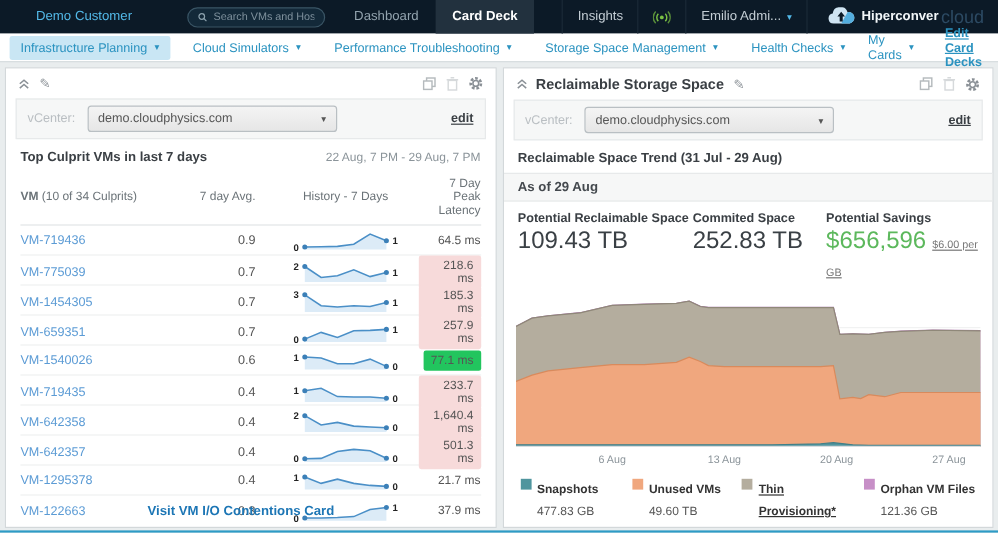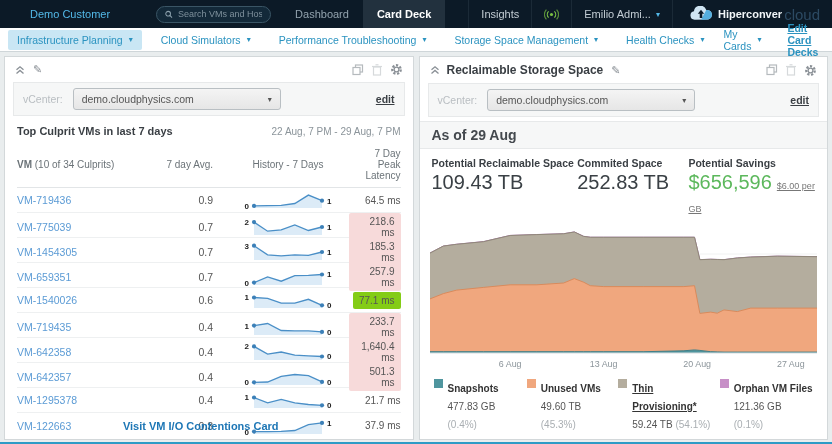--- a/index.html
+++ b/index.html
@@ -57,27 +57,27 @@
   .thead .c-lat, .trow .lat { text-align:right; }
   .trow { border-bottom:1px solid #eef0f1; height:25px; font-size:10.5px; }
   .trow:last-child { border-bottom:none; }
   .vm-link { color:#5b9bd5; text-decoration:none; cursor:pointer; }
   .trow .avg { color:#555; }
   .spark { display:flex; justify-content:center; }
   .spk-txt { font-size:8px; font-weight:bold; fill:#222; }
   .lat { color:#555; font-size:10px; }
   .badge { display:inline-block; padding:3px 6px; border-radius:2px; }
   .badge.pink { background:#f7dada; }
-  .badge.orange { background:#84cc16; }
+  .badge.orange { background:#22c55e; }
 
   .card-footer { position:absolute; bottom:7px; left:0; right:16px; text-align:center; font-size:11px; font-weight:bold; color:#1d76b5; }
   .card-footer span { cursor:pointer; }
 
   
-  .asof { background:#f6f7f7; border-top:1px solid #e7e9ea; border-bottom:1px solid #e7e9ea; padding:5px 12px; font-size:14px; font-weight:bold; color:#44494e; margin-top:4px; }
+  .asof { background:#f6f7f7; border-top:1px solid #e7e9ea; border-bottom:1px solid #e7e9ea; padding:5px 12px; font-size:11px; font-weight:bold; color:#44494e; margin-top:4px; }
   .stats { display:grid; grid-template-columns:38% 29% 33%; padding:8px 12px 2px; }
   .stat-label { font-size:10.5px; font-weight:bold; color:#3a3f44; }
   .stat-value { font-size:20px; color:#3a4045; margin-top:2px; }
   .stat-value.green { color:#5cb85c; }
   .stat-sub { font-size:9px; color:#777; text-decoration:underline; margin-left:5px; cursor:pointer; }
   .chart-wrap { padding:2px 10px 0; }
   .legend { display:flex; justify-content:space-between; padding:3px 14px 2px; }
   .leg-item { display:flex; gap:5px; cursor:pointer; }
   .leg-sq { width:9px; height:9px; margin-top:1px; flex:none; }
   .leg-name { font-size:10px; font-weight:bold; color:#333; }
@@ -397,20 +397,23 @@
 
     <div class="vc-row">
       <span class="vc-label">vCenter:</span>
       <span class="vc-select">
         <span>demo.cloudphysics.com</span>
         <span class="caret">▾</span>
       </span>
       <span class="edit-link">edit</span>
     </div>
 
+    <div class="section-row" style="padding-bottom:2px">
+      <span class="section-title">Reclaimable Space Trend (31 Jul - 29 Aug)</span>
+    </div>
 
     <div class="asof">As of 29 Aug</div>
 
     <div class="stats">
       <div>
         <div class="stat-label">Potential Reclaimable Space</div>
         <div class="stat-value">109.43 TB</div>
       </div>
       <div>
         <div class="stat-label">Commited Space</div>

